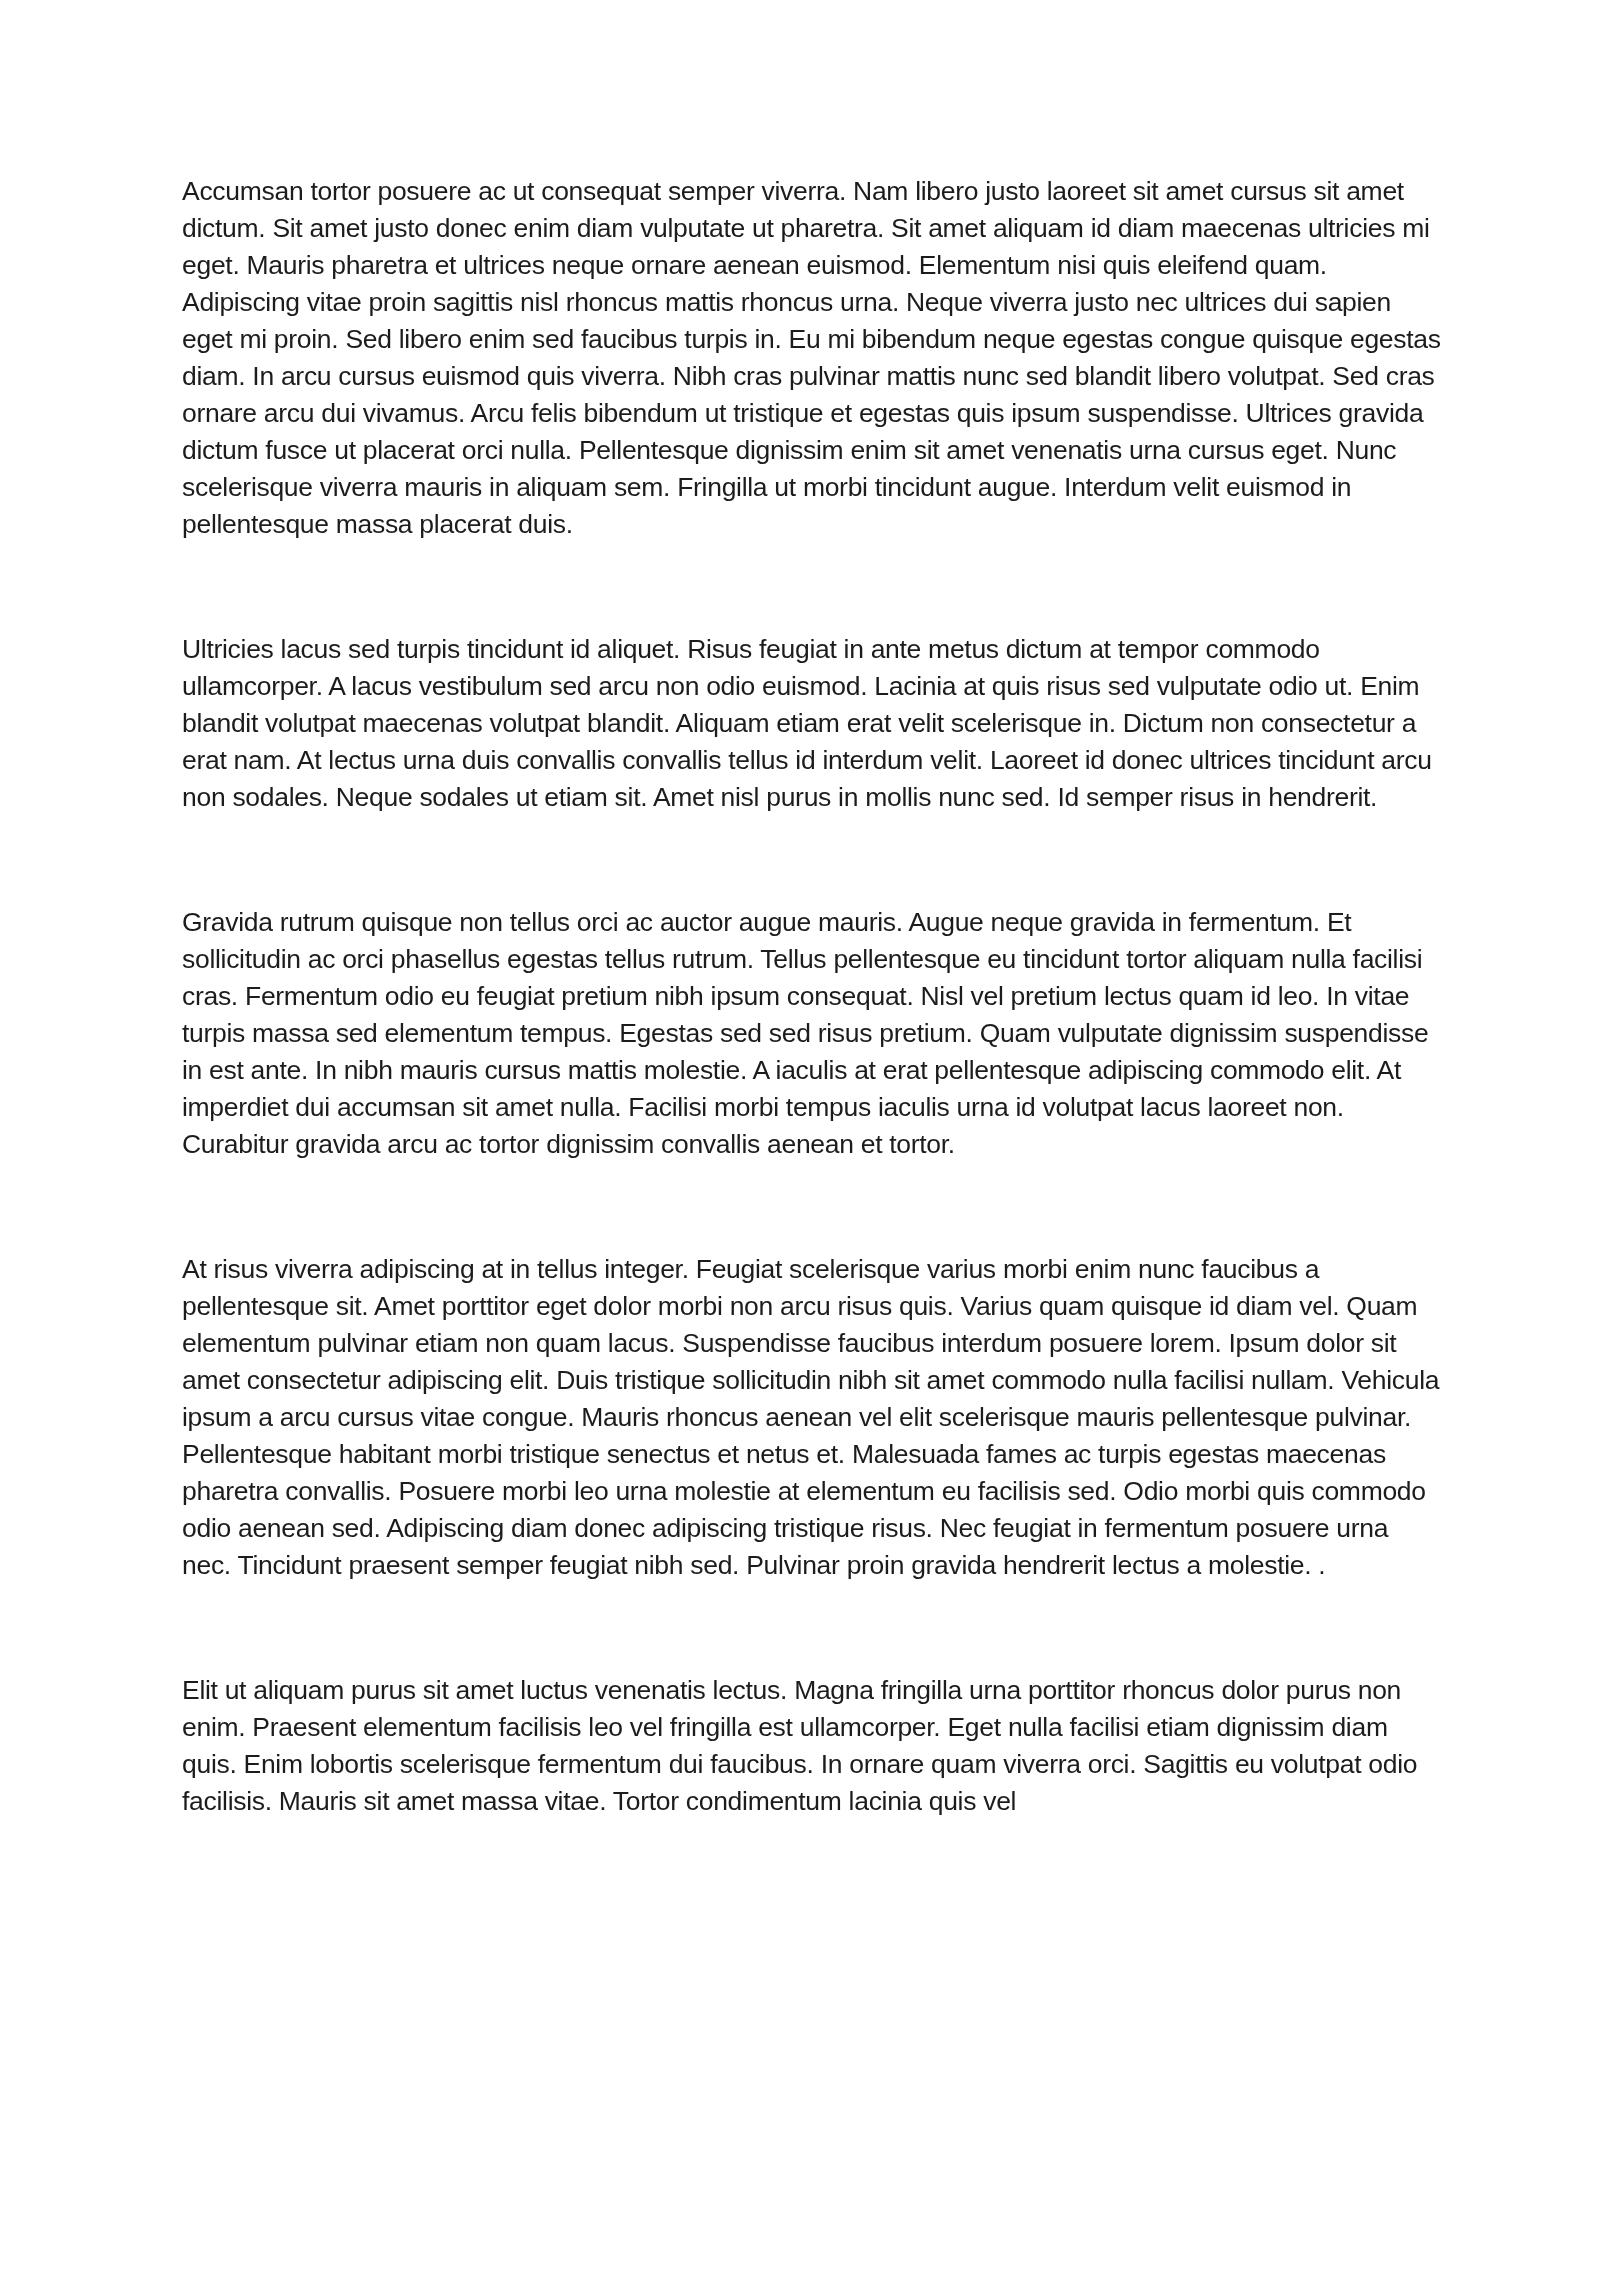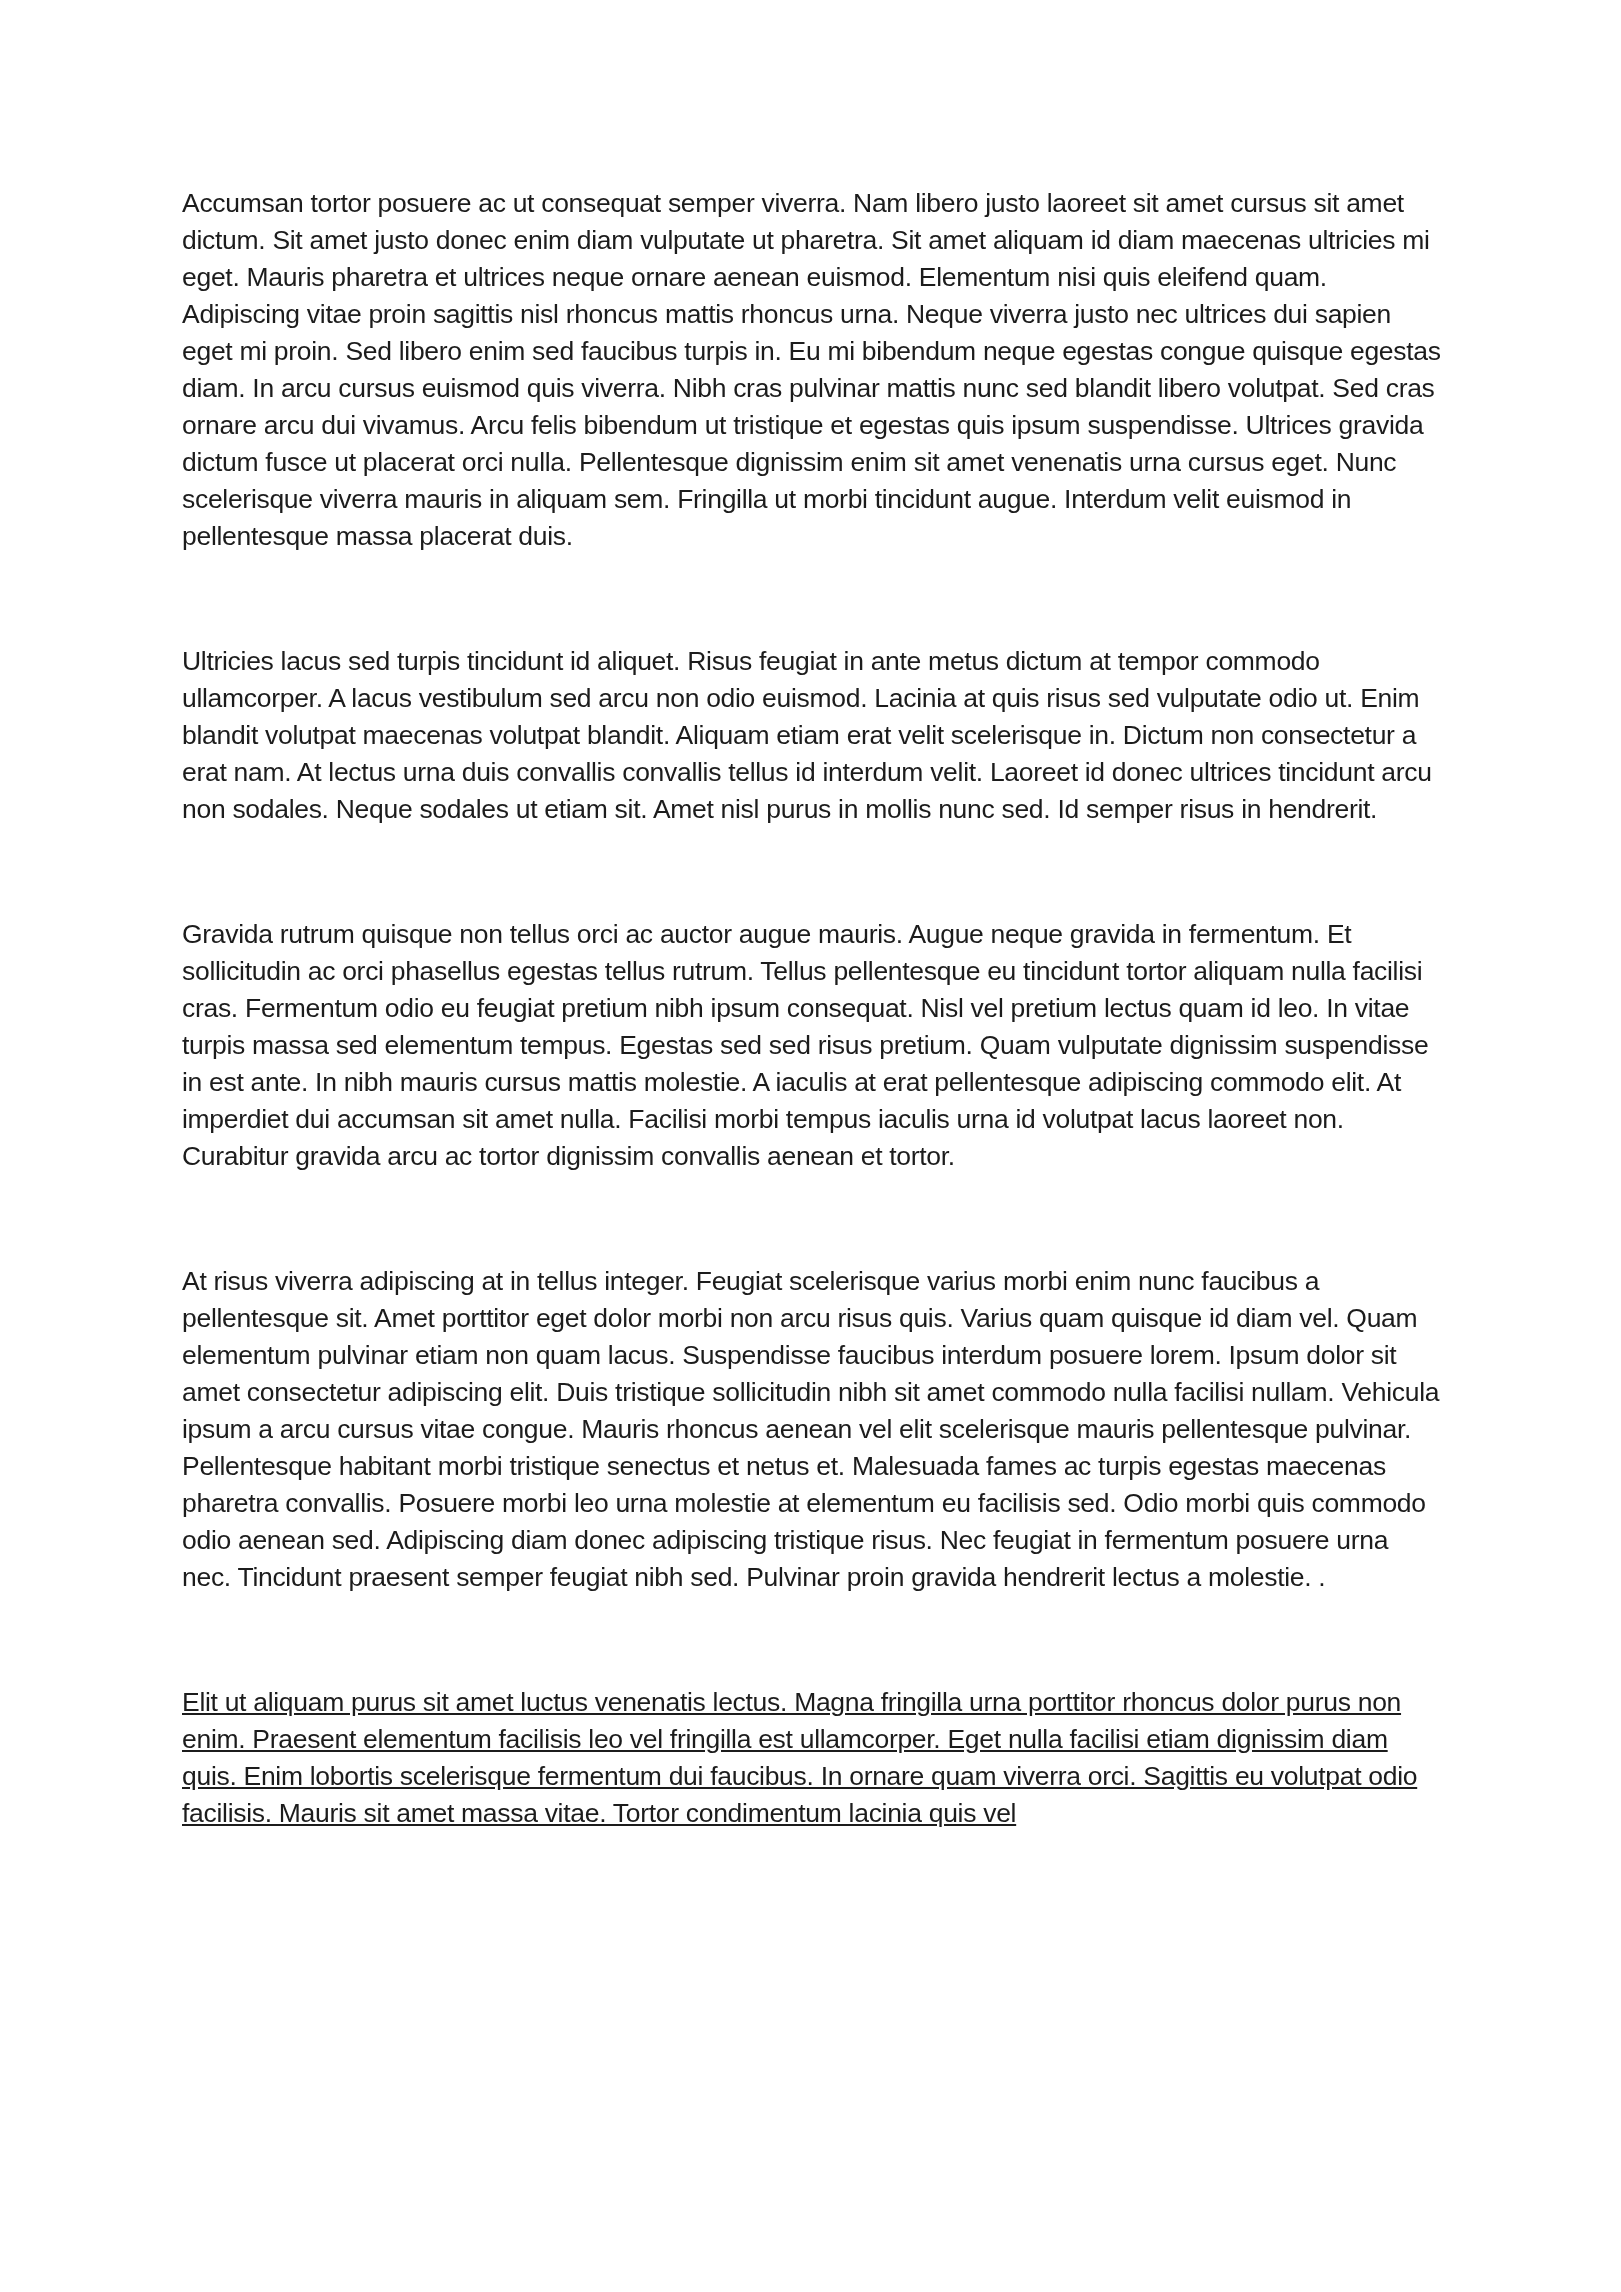--- a/index.html
+++ b/index.html
@@ -10,36 +10,35 @@
   .page {
     position: relative;
     width: 1621px;
     height: 2293px;
     background: #ffffff;
     overflow: hidden;
     font-family: "Liberation Sans", "DejaVu Sans", sans-serif;
   }
   .content {
     position: absolute;
-    top: 185px;
+    top: 173px;
     left: 182px;
     width: 1260px;
     color: #1c1c1c;
     font-size: 26.5px;
     line-height: 37px;
     letter-spacing: -0.3px;
     text-align: left;
   }
   .para {
     margin: 0 0 88px 0;
     padding: 0;
   }
   .para:last-child {
     margin-bottom: 0;
-    text-decoration: underline;
   }
 </style>
 </head>
 <body>
 
 <div class="page">
   <div class="content">
     <p class="para">Accumsan tortor posuere ac ut consequat semper viverra. Nam libero justo laoreet sit amet cursus sit amet dictum. Sit amet justo donec enim diam vulputate ut pharetra. Sit amet aliquam id diam maecenas ultricies mi eget. Mauris pharetra et ultrices neque ornare aenean euismod. Elementum nisi quis eleifend quam. Adipiscing vitae proin sagittis nisl rhoncus mattis rhoncus urna. Neque viverra justo nec ultrices dui sapien eget mi proin. Sed libero enim sed faucibus turpis in. Eu mi bibendum neque egestas congue quisque egestas diam. In arcu cursus euismod quis viverra. Nibh cras pulvinar mattis nunc sed blandit libero volutpat. Sed cras ornare arcu dui vivamus. Arcu felis bibendum ut tristique et egestas quis ipsum suspendisse. Ultrices gravida dictum fusce ut placerat orci nulla. Pellentesque dignissim enim sit amet venenatis urna cursus eget. Nunc scelerisque viverra mauris in aliquam sem. Fringilla ut morbi tincidunt augue. Interdum velit euismod in pellentesque massa placerat duis.</p>
     <p class="para">Ultricies lacus sed turpis tincidunt id aliquet. Risus feugiat in ante metus dictum at tempor commodo ullamcorper. A lacus vestibulum sed arcu non odio euismod. Lacinia at quis risus sed vulputate odio ut. Enim blandit volutpat maecenas volutpat blandit. Aliquam etiam erat velit scelerisque in. Dictum non consectetur a erat nam. At lectus urna duis convallis convallis tellus id interdum velit. Laoreet id donec ultrices tincidunt arcu non sodales. Neque sodales ut etiam sit. Amet nisl purus in mollis nunc sed. Id semper risus in hendrerit.</p>
     <p class="para">Gravida rutrum quisque non tellus orci ac auctor augue mauris. Augue neque gravida in fermentum. Et sollicitudin ac orci phasellus egestas tellus rutrum. Tellus pellentesque eu tincidunt tortor aliquam nulla facilisi cras. Fermentum odio eu feugiat pretium nibh ipsum consequat. Nisl vel pretium lectus quam id leo. In vitae turpis massa sed elementum tempus. Egestas sed sed risus pretium. Quam vulputate dignissim suspendisse in est ante. In nibh mauris cursus mattis molestie. A iaculis at erat pellentesque adipiscing commodo elit. At imperdiet dui accumsan sit amet nulla. Facilisi morbi tempus iaculis urna id volutpat lacus laoreet non. Curabitur gravida arcu ac tortor dignissim convallis aenean et tortor.</p>

